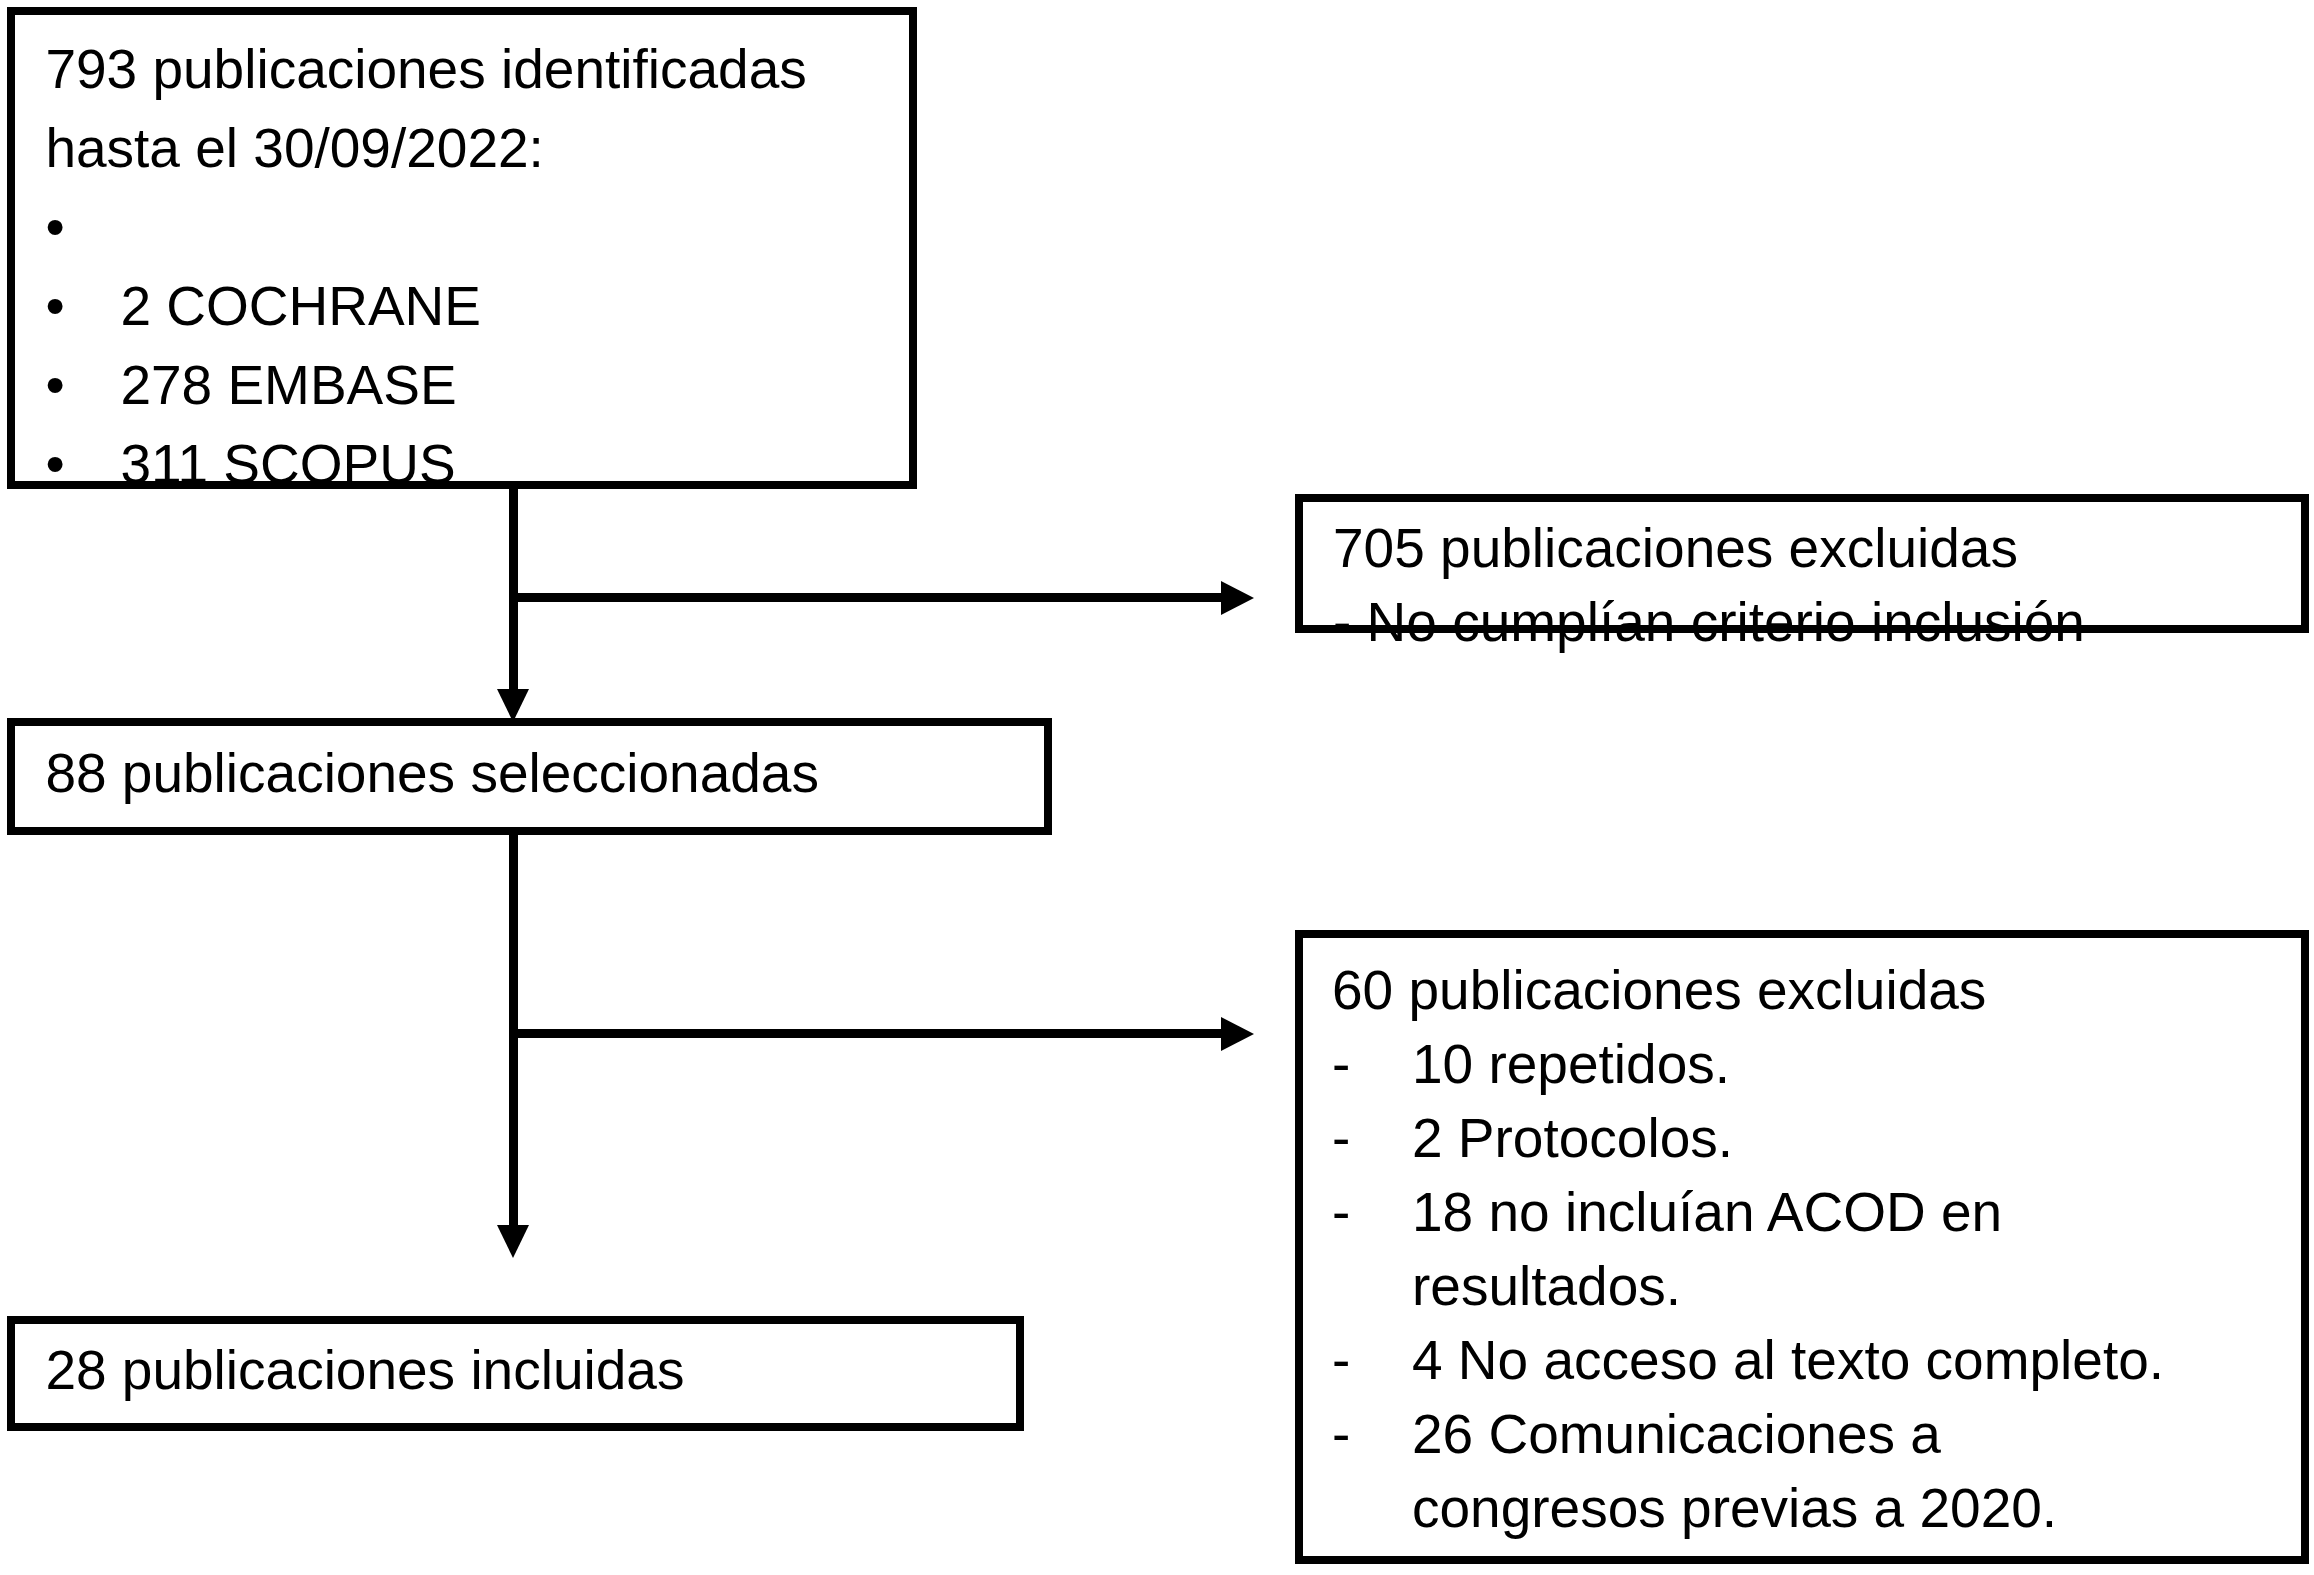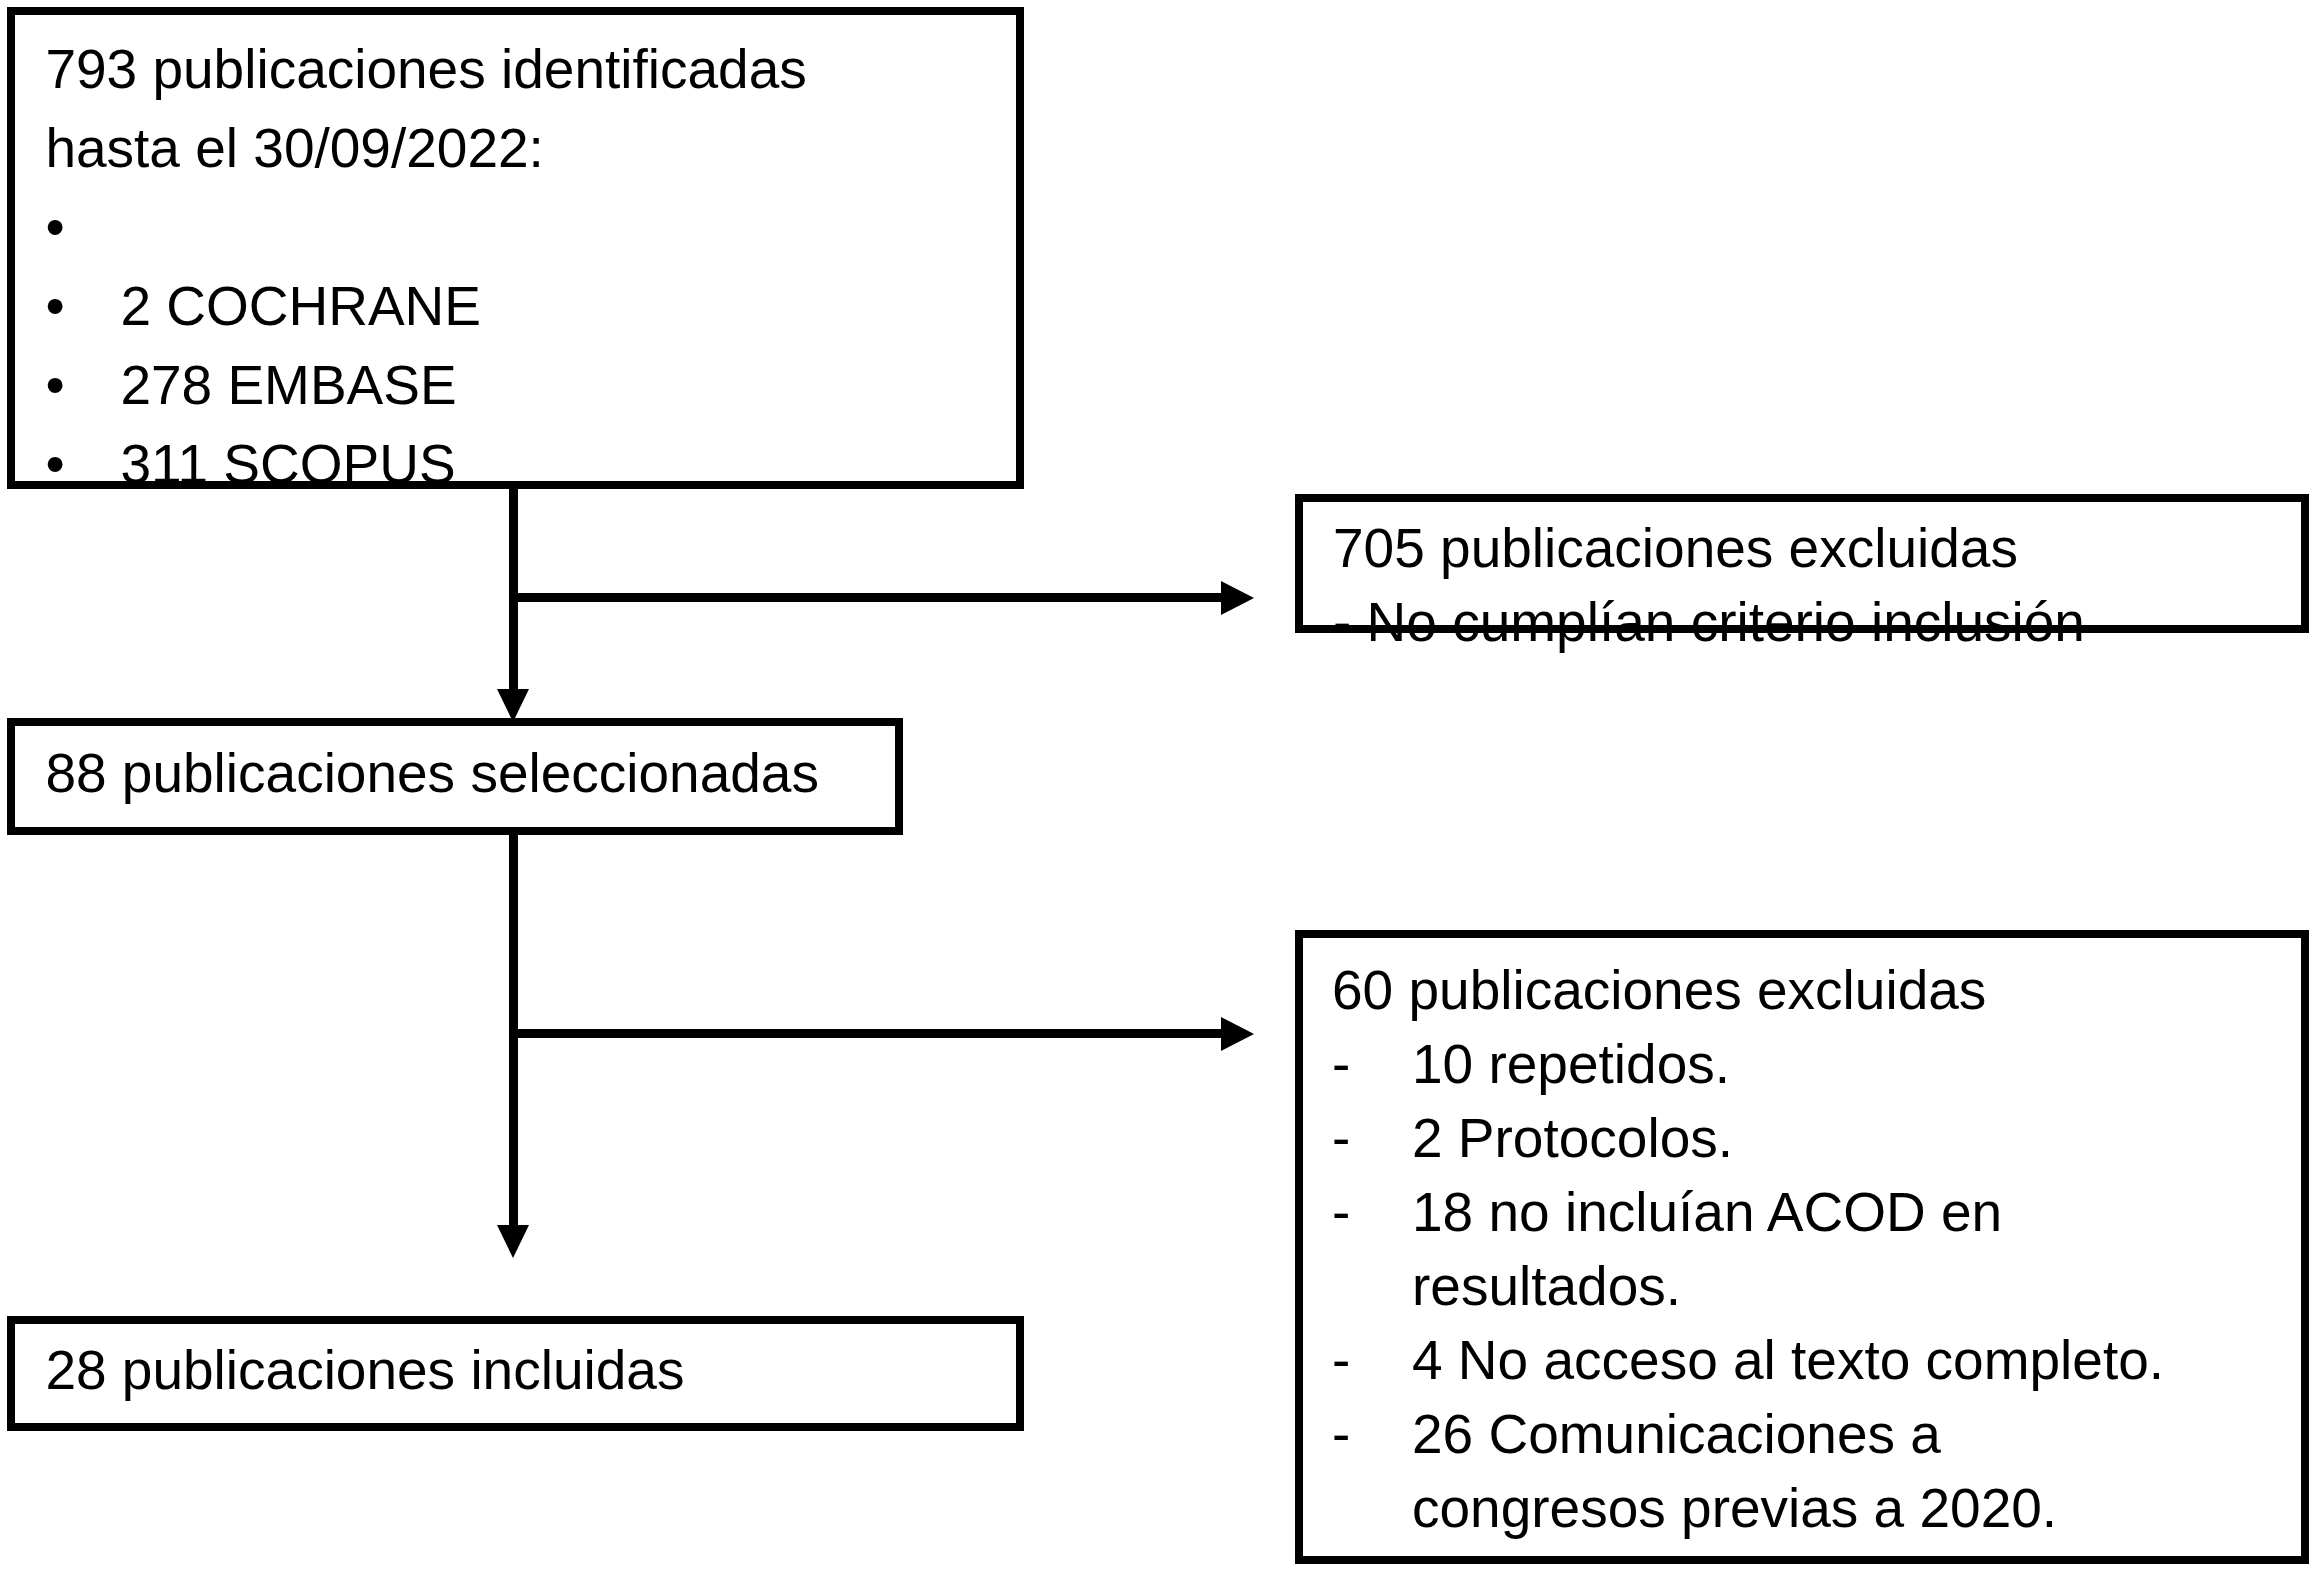--- a/index.html
+++ b/index.html
@@ -13,23 +13,23 @@
     overflow: hidden;
   }
   .box {
     position: absolute;
     box-sizing: border-box;
     border: 8.3px solid #000000;
     background: #ffffff;
     font-size: 55px;
     line-height: 79px;
   }
-  #box-identified   { left: 7.4px;    top: 7.4px;    width: 1017px; height: 482px; padding: 14.8px 18.5px 0 30px; }
+  #box-identified   { left: 7.4px;    top: 7.4px;    width: 910px; height: 482px; padding: 14.8px 18.5px 0 30px; }
   #box-excluded-1   { left: 1295px; top: 494px;  width: 1014px; height: 139px; padding: 9.2px 18.5px 0 30px; line-height: 74px; }
-  #box-selected     { left: 7.4px;    top: 718px;  width: 896px; height: 117px; display: flex; align-items: center; padding: 0 18.5px 5.5px 30px; }
+  #box-selected     { left: 7.4px;    top: 718px;  width: 1045px; height: 117px; display: flex; align-items: center; padding: 0 18.5px 5.5px 30px; }
   #box-excluded-2   { left: 1295px; top: 930px; width: 1014px; height: 634px; padding: 14.8px 18.5px 0 29px; line-height: 74px; }
   #box-included     { left: 7.4px;    top: 1316px; width: 1017px; height: 115px; display: flex; align-items: center; padding: 0 18.5px 5.5px 30px; }
 
   .bullet-row { display: flex; }
   .bullet-col { width: 75px; flex: 0 0 75px; }
   .dash-row   { display: flex; }
   .dash-col   { width: 80px; flex: 0 0 80px; }
   .wrap-text  { white-space: pre-line; }
 
   .shaft { position: absolute; background: #000000; }

